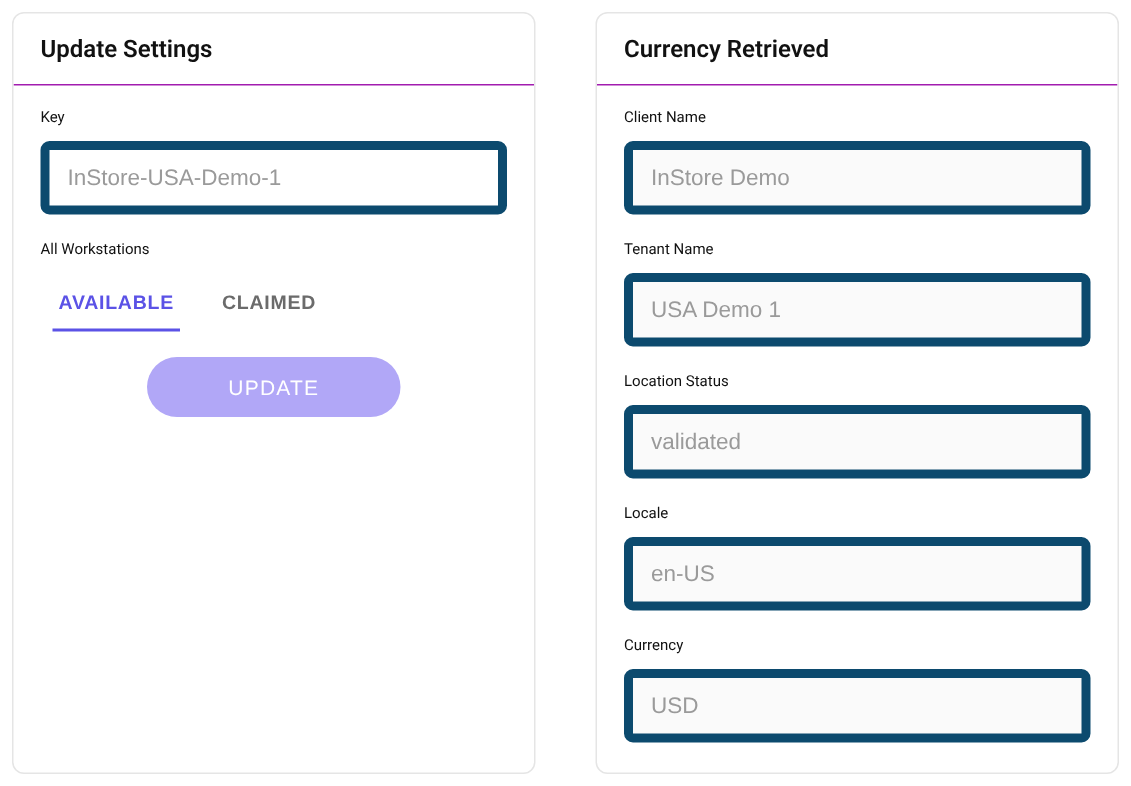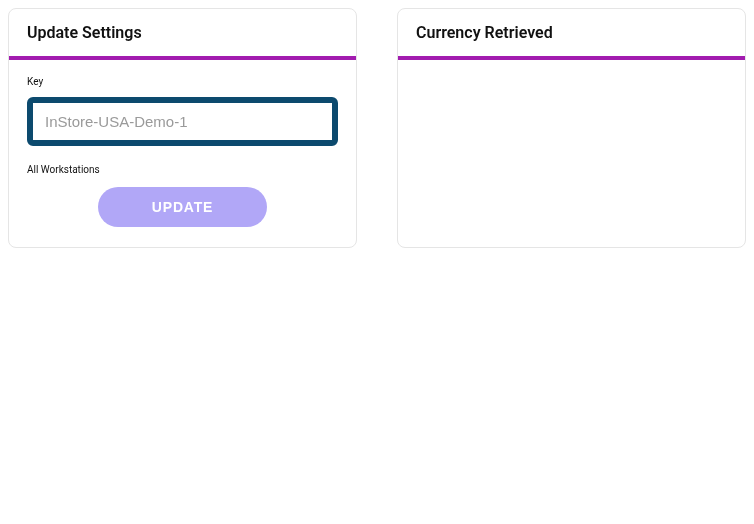--- a/index.html
+++ b/index.html
@@ -13,21 +13,21 @@
     }
     .card {
       border: 1px solid #e5e5e5;
       border-radius: 8px;
       background: #fff;
       flex: 1;
       overflow: hidden;
     }
     .card-header {
       padding: 14px 18px;
-      border-bottom: 4px solid #a21caf;
+      border-bottom: 1px solid #a21caf;
       font-size: 16px;
       font-weight: 600;
       color: #111;
     }
     .card-body {
       padding: 16px 18px 20px 18px;
     }
     .field {
       margin-bottom: 18px;
     }
@@ -94,41 +94,73 @@
     }
     .update-btn {
       display: block;
       margin: 0 auto;
       background: #b1a7f7;
       color: #fff;
       border: none;
       border-radius: 22px;
       padding: 12px 54px;
       font-size: 14px;
-      font-weight: 700;
+      font-weight: 400;
       letter-spacing: 0.8px;
       cursor: pointer;
     }
   </style>
 </head>
 <body>
 
 <div class="card">
   <div class="card-header">Update Settings</div>
   <div class="card-body">
 
     <div class="field">
       <label class="field-label">Key</label>
       <input type="text" class="text-input" placeholder="InStore-USA-Demo-1" style="">
     </div>
 
 
     <div class="section-label">All Workstations</div>
 
+    <div class="tabs">
+      <button class="tab active">AVAILABLE</button>
+      <button class="tab">CLAIMED</button>
+    </div>
 
 
     <button class="update-btn">UPDATE</button>
   </div>
 </div>
 
 <div class="card">
   <div class="card-header">Currency Retrieved</div>
+  <div class="card-body">
+
+    <div class="field">
+      <label class="field-label">Client Name</label>
+      <input type="text" class="text-input readonly" readonly="" placeholder="InStore Demo" style="">
+    </div>
+
+    <div class="field">
+      <label class="field-label">Tenant Name</label>
+      <input type="text" class="text-input readonly" readonly="" placeholder="USA Demo 1" style="">
+    </div>
+
+    <div class="field">
+      <label class="field-label">Location Status</label>
+      <input type="text" class="text-input readonly" readonly="" placeholder="validated" style="">
+    </div>
+
+    <div class="field">
+      <label class="field-label">Locale</label>
+      <input type="text" class="text-input readonly" readonly="" placeholder="en-US" style="">
+    </div>
+
+    <div class="field">
+      <label class="field-label">Currency</label>
+      <input type="text" class="text-input readonly" readonly="" placeholder="USD" style="">
+    </div>
+
+  </div>
 </div>
 
 </body></html>

